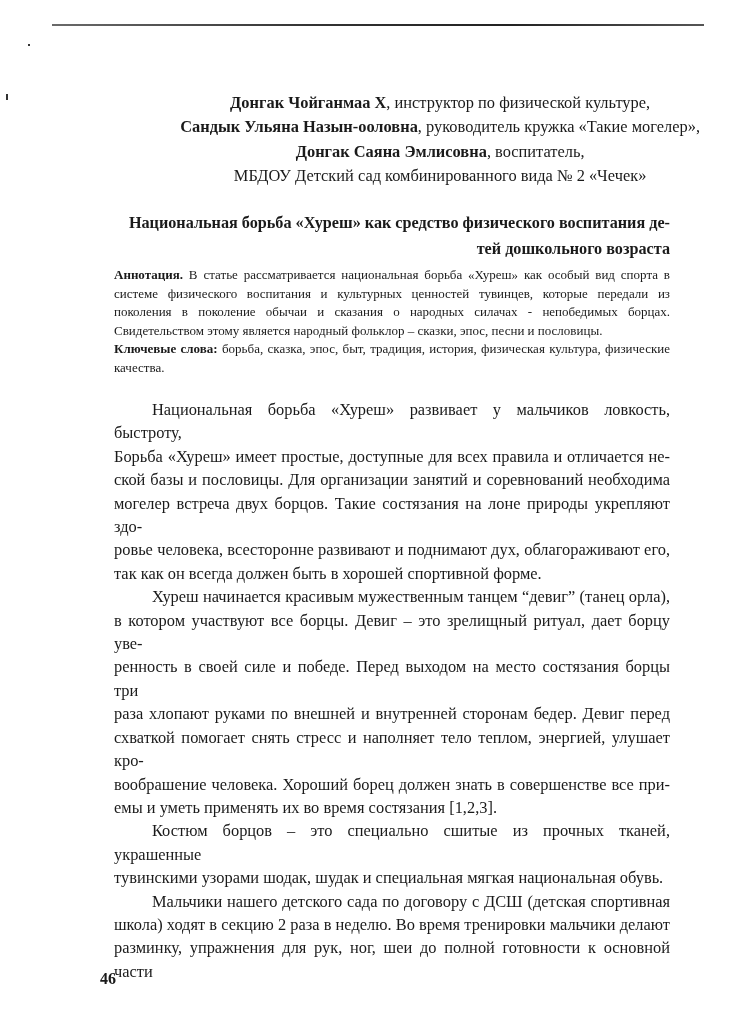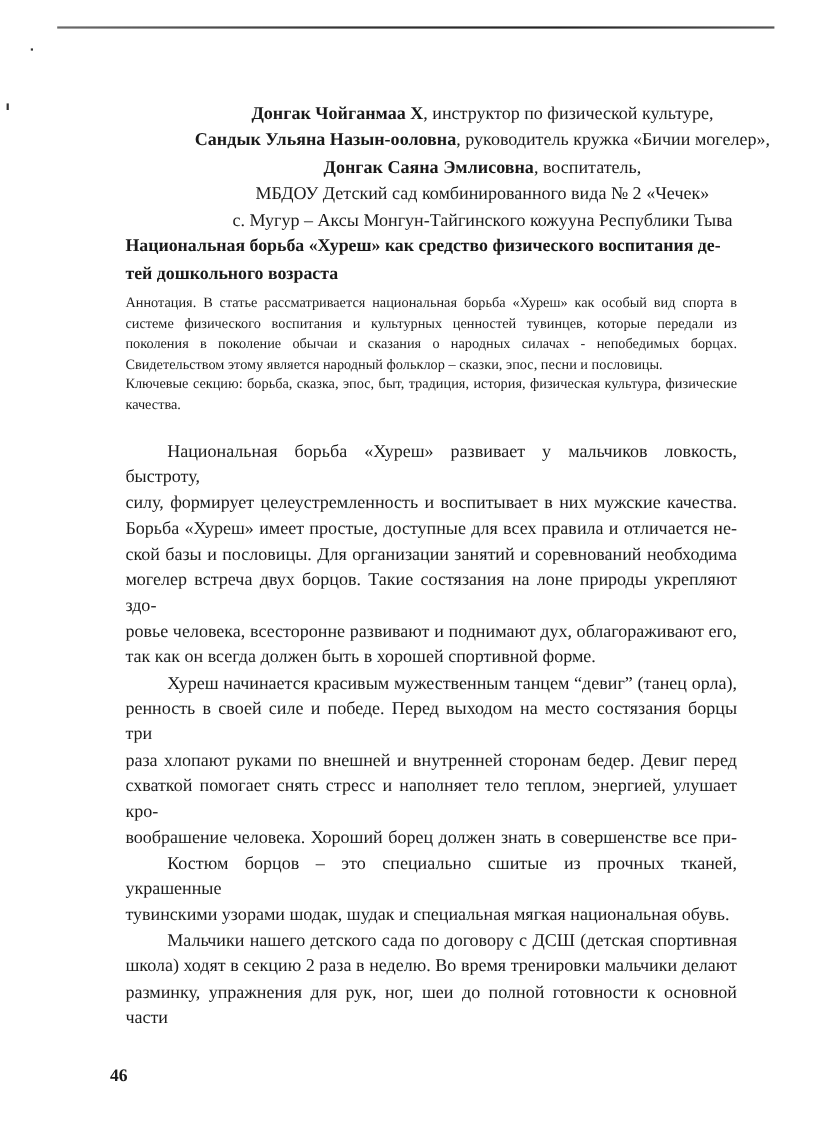--- a/index.html
+++ b/index.html
@@ -10,71 +10,71 @@
   .scan-line {
     position: absolute; left: 52px; top: 24px; width: 652px; height: 2px;
     background: linear-gradient(to right, #6a6a6a, #333 40%, #222 70%, #555);
   }
   .speck { position: absolute; background: #333; }
   .speck.a { left: 28px; top: 44px; width: 2px; height: 2px; }
   .speck.b { left: 6px; top: 94px; width: 2px; height: 6px; }
   .authors { position: absolute; right: 44px; top: 91px; text-align: center; font-size: 16.4px; line-height: 24.3px; }
   .authors .line { display: block; white-space: nowrap; }
   .authors b { font-weight: bold; }
-  .title { position: absolute; left: 114px; width: 556px; top: 210px; text-align: left; font-weight: bold; font-size: 16.2px; line-height: 26px; }
+  .title { position: absolute; left: 114px; width: 556px; top: 210px; text-align: right; font-weight: bold; font-size: 16.2px; line-height: 26px; }
   .abstract { position: absolute; left: 114px; width: 556px; top: 266px; font-size: 13px; line-height: 18.5px; text-align: justify; }
-  .abstract b { font-weight: normal; }
+  .abstract b { font-weight: bold; }
   .body { position: absolute; left: 114px; width: 556px; top: 398px; font-size: 16.4px; line-height: 23.4px; }
   .body p { margin: 0; text-align: justify; text-align-last: justify; }
   .body p .ln { display: block; text-align: justify; text-align-last: justify; }
   .body p .ln.last { text-align-last: left; }
   .body p .ln.first { text-indent: 38px; }
   .page-num { position: absolute; left: 100px; top: 970px; font-size: 16px; font-weight: bold; }
 </style>
 </head>
 <body>
 
 <div class="scan-line"></div>
 <div class="speck a"></div>
 <div class="speck b"></div>
 
 <div class="authors">
   <span class="line"><b>Донгак Чойганмаа Х</b><span>, инструктор по физической культуре,</span></span>
-  <span class="line"><b>Сандык Ульяна Назын-ооловна</b><span>, руководитель кружка «Бичии могелер»,</span></span>
+  <span class="line"><b>Сандык Ульяна Назын-ооловна</b><span>, руководитель кружка «Такие могелер»,</span></span>
   <span class="line"><b>Донгак Саяна Эмлисовна</b><span>, воспитатель,</span></span>
   <span class="line">МБДОУ Детский сад комбинированного вида № 2 «Чечек»</span>
-  <span class="line">с. Мугур – Аксы Монгун-Тайгинского кожууна Республики Тыва</span>
 </div>
 
 <div class="title">
   <div>Национальная борьба «Хуреш» как средство физического воспитания де-</div>
   <div>тей дошкольного возраста</div>
 </div>
 
 <div class="abstract">
   <div><b>Аннотация.</b><span> В статье рассматривается национальная борьба «Хуреш» как особый вид спорта в системе физического воспитания и культурных ценностей тувинцев, которые передали из поколения в поколение обычаи и сказания о народных силачах - непобедимых борцах. Свидетельством этому является народный фольклор – сказки, эпос, песни и пословицы.</span></div>
-  <div><b>Ключевые секцию:</b><span> борьба, сказка, эпос, быт, традиция, история, физическая культура, физические качества.</span></div>
+  <div><b>Ключевые слова:</b><span> борьба, сказка, эпос, быт, традиция, история, физическая культура, физические качества.</span></div>
 </div>
 
 <div class="body" id="body">
     <p>
       <span class="ln first">Национальная борьба «Хуреш» развивает у мальчиков ловкость, быстроту,</span>
-      <span class="ln">силу, формирует целеустремленность и воспитывает в них мужские качества.</span>
       <span class="ln">Борьба «Хуреш» имеет простые, доступные для всех правила и отличается не-</span>
       <span class="ln">ской базы и пословицы. Для организации занятий и соревнований необходима</span>
       <span class="ln">могелер встреча двух борцов. Такие состязания на лоне природы укрепляют здо-</span>
       <span class="ln">ровье человека, всесторонне развивают и поднимают дух, облагораживают его,</span>
       <span class="ln last">так как он всегда должен быть в хорошей спортивной форме.</span>
     </p>
     <p>
       <span class="ln first">Хуреш начинается красивым мужественным танцем “девиг” (танец орла),</span>
+      <span class="ln">в котором участвуют все борцы. Девиг – это зрелищный ритуал, дает борцу уве-</span>
       <span class="ln">ренность в своей силе и победе. Перед выходом на место состязания борцы три</span>
       <span class="ln">раза хлопают руками по внешней и внутренней сторонам бедер. Девиг перед</span>
       <span class="ln">схваткой помогает снять стресс и наполняет тело теплом, энергией, улушает кро-</span>
       <span class="ln">вообрашение человека. Хороший борец должен знать в совершенстве все при-</span>
+      <span class="ln last">емы и уметь применять их во время состязания [1,2,3].</span>
     </p>
     <p>
       <span class="ln first">Костюм борцов – это специально сшитые из прочных тканей, украшенные</span>
       <span class="ln last">тувинскими узорами шодак, шудак и специальная мягкая национальная обувь.</span>
     </p>
     <p>
       <span class="ln first">Мальчики нашего детского сада по договору с ДСШ (детская спортивная</span>
       <span class="ln">школа) ходят в секцию 2 раза в неделю. Во время тренировки мальчики делают</span>
       <span class="ln">разминку, упражнения для рук, ног, шеи до полной готовности к основной части</span>
     </p>

